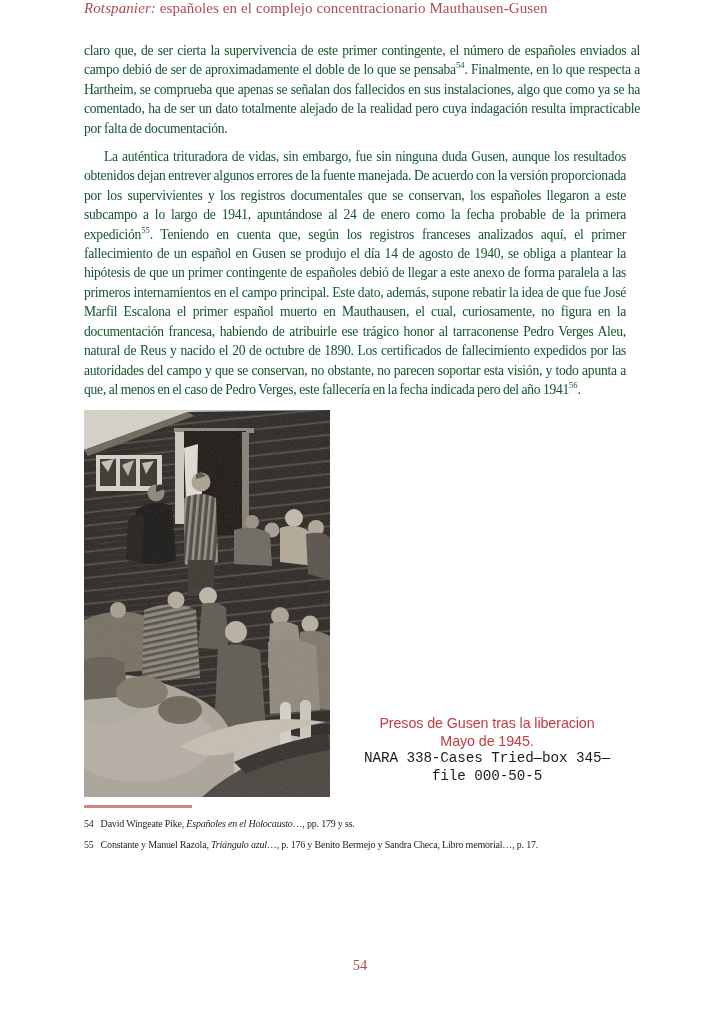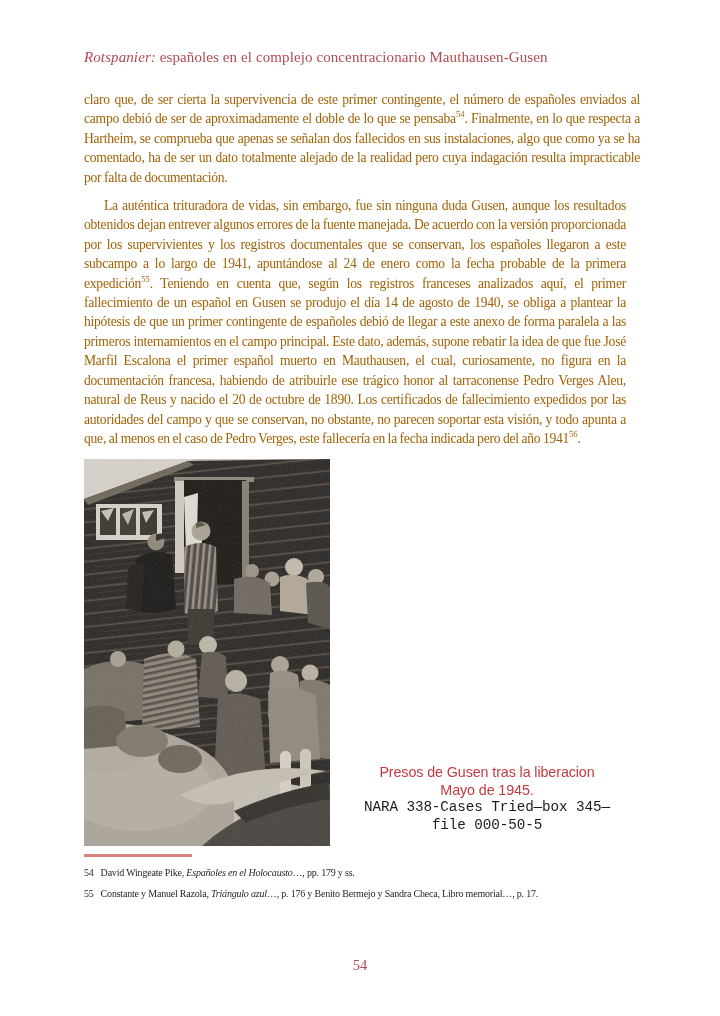--- a/index.html
+++ b/index.html
@@ -3,27 +3,27 @@
 <meta charset="utf-8">
 <style>
   html,body { margin:0; padding:0; background:#ffffff; }
   .page {
     position:relative; width:720px; height:1016px; background:#ffffff;
     font-family:"Liberation Serif", serif; overflow:hidden;
   }
   .content { position:absolute; left:84px; top:0; width:556px; }
 
   .running-head {
-    margin-top:49px; font-size:15px; color:#b24a50; letter-spacing:0.1px;
+    font-size:15px; color:#b24a50; letter-spacing:0.1px;
   }
   .running-head .it { font-style:italic; }
 
   .bodytext {
     font-size:13.6px; line-height:19.4px; letter-spacing:-0.25px; word-spacing:-0.5px;
-    text-align:justify; color:#a16207; hyphens:auto;
+    text-align:justify; color:#14532d; hyphens:auto;
   }
   .p1 { margin:24px 0 0 0; }
   .p2 { margin:9px 14px 0 0; text-indent:20px; }
   sup.fnref { font-size:8.5px; line-height:0; vertical-align:super; letter-spacing:0; }
 
   .figure-row { position:relative; margin-top:11px; height:387px; }
   .photo-frame { position:absolute; left:0; top:0; width:246px; height:387px; overflow:hidden; }
   .photo-frame svg { display:block; }
 
   .caption {

